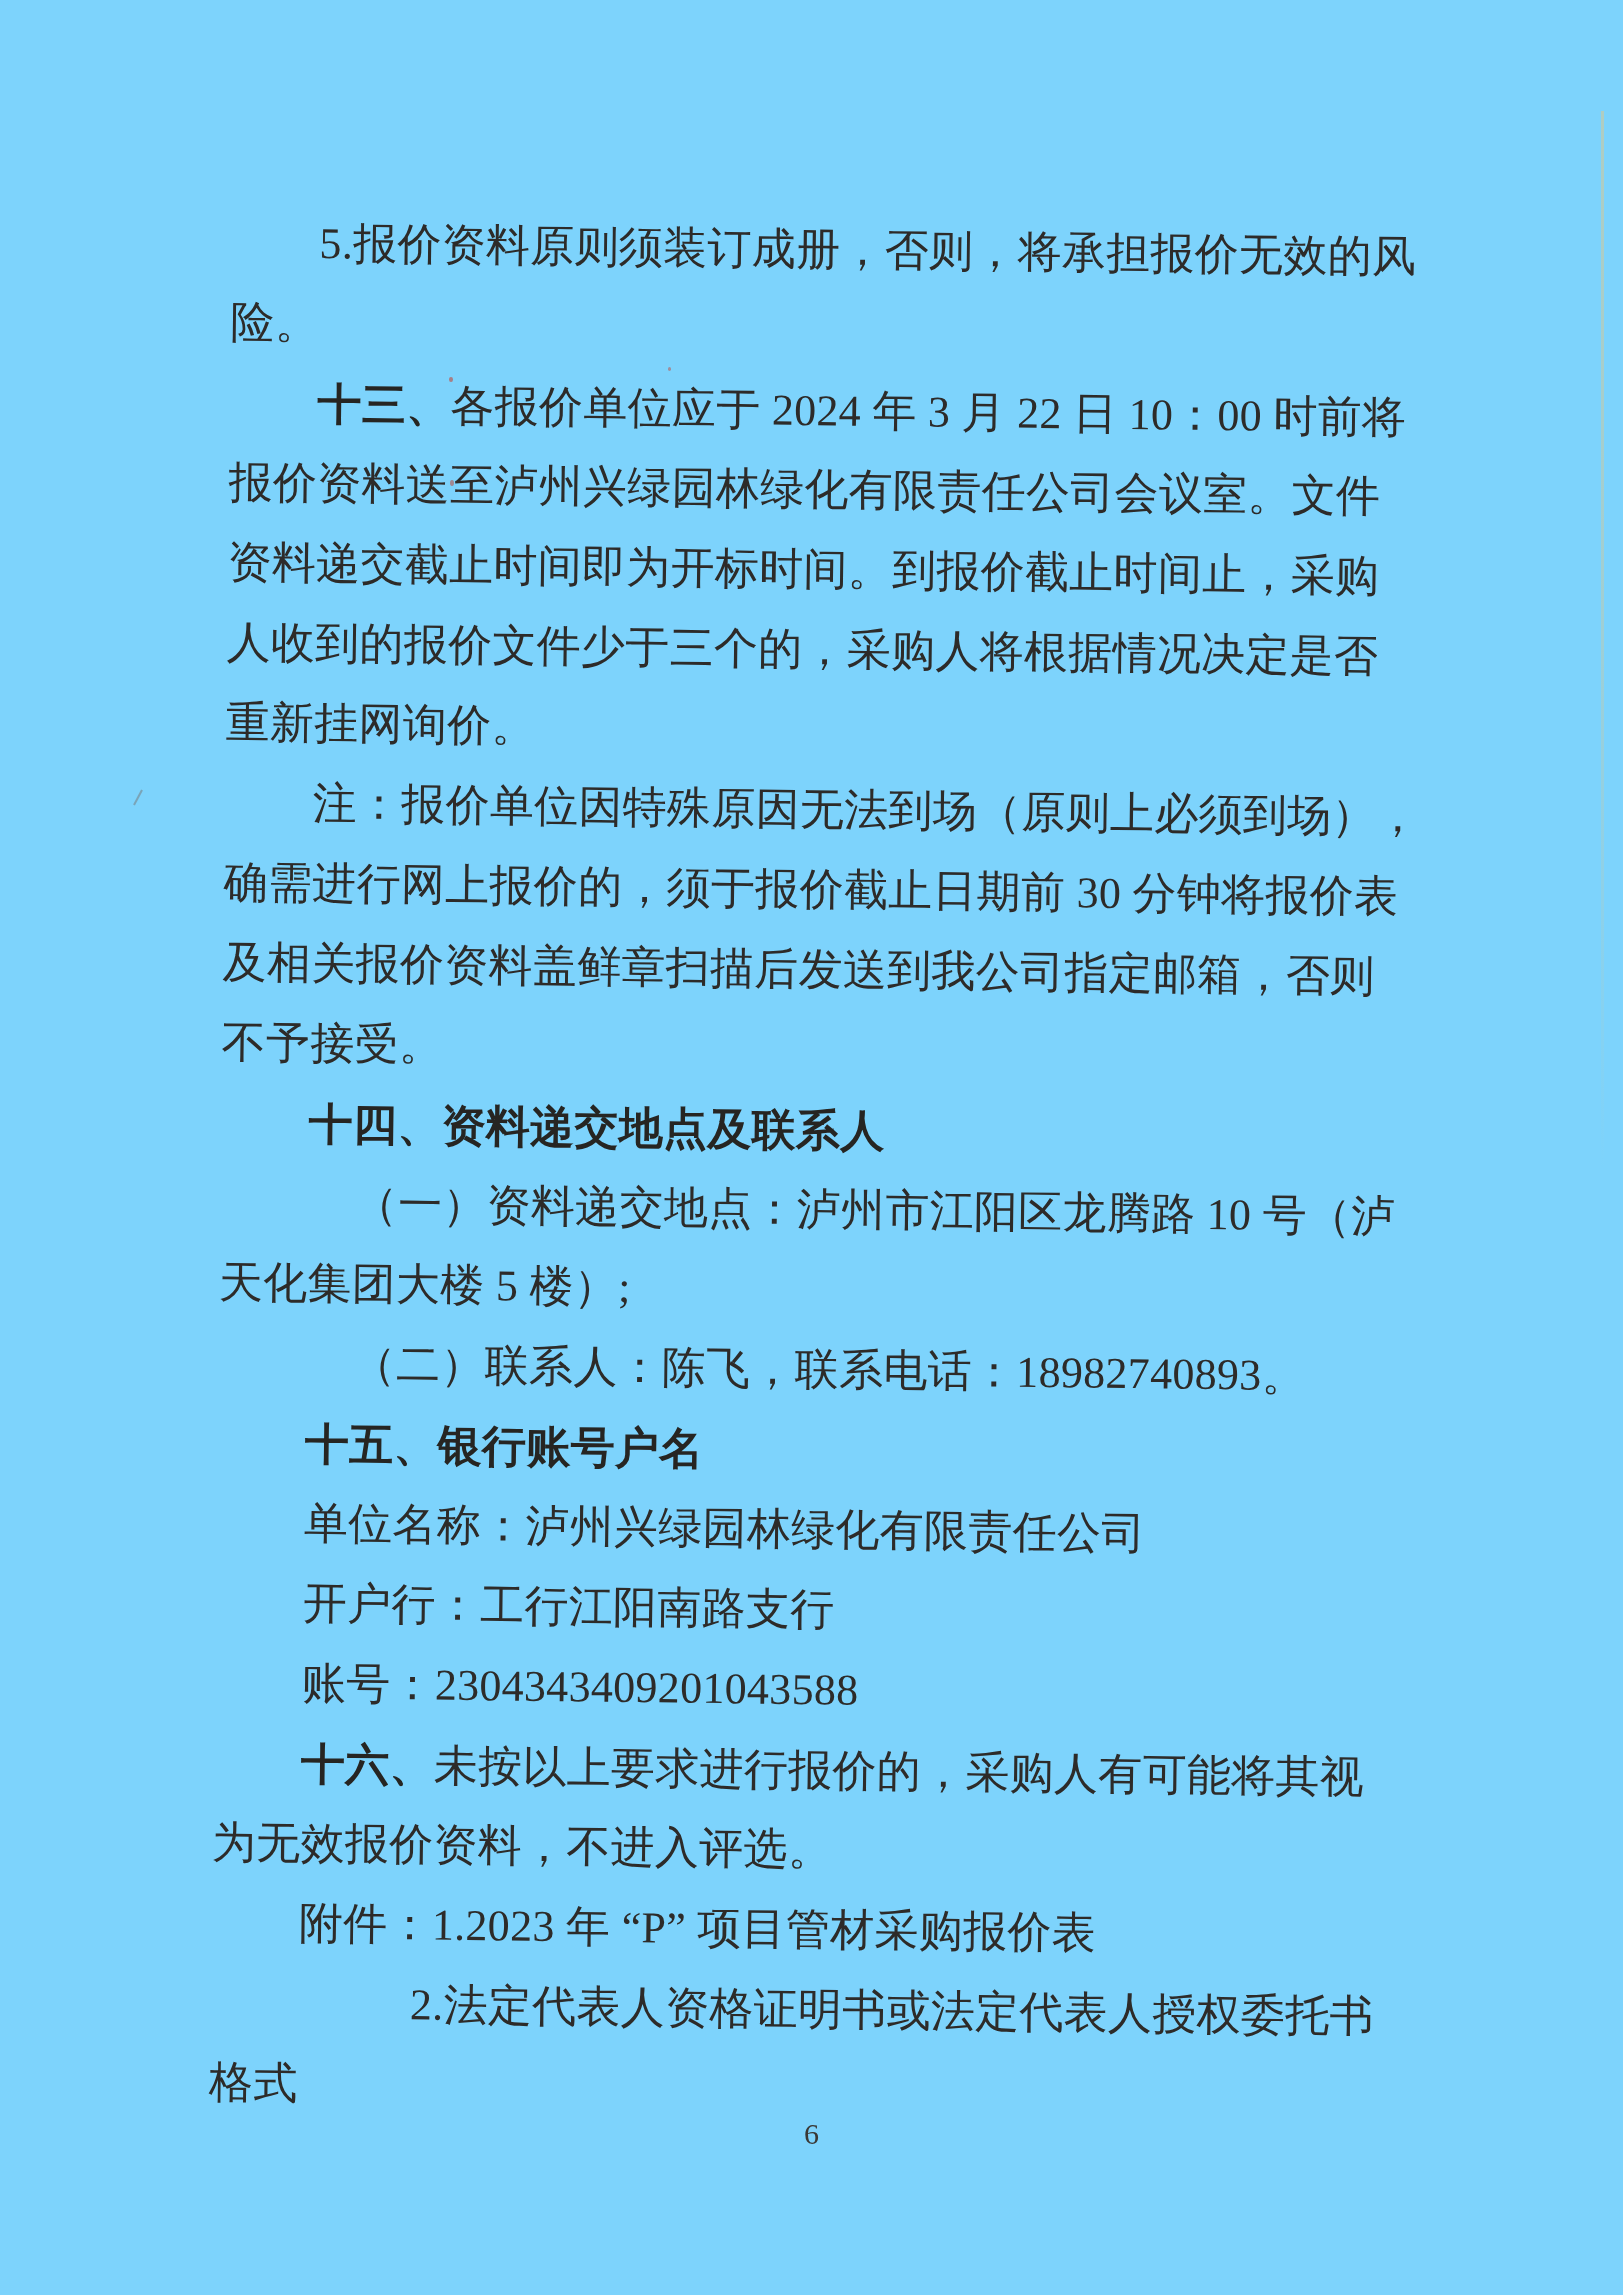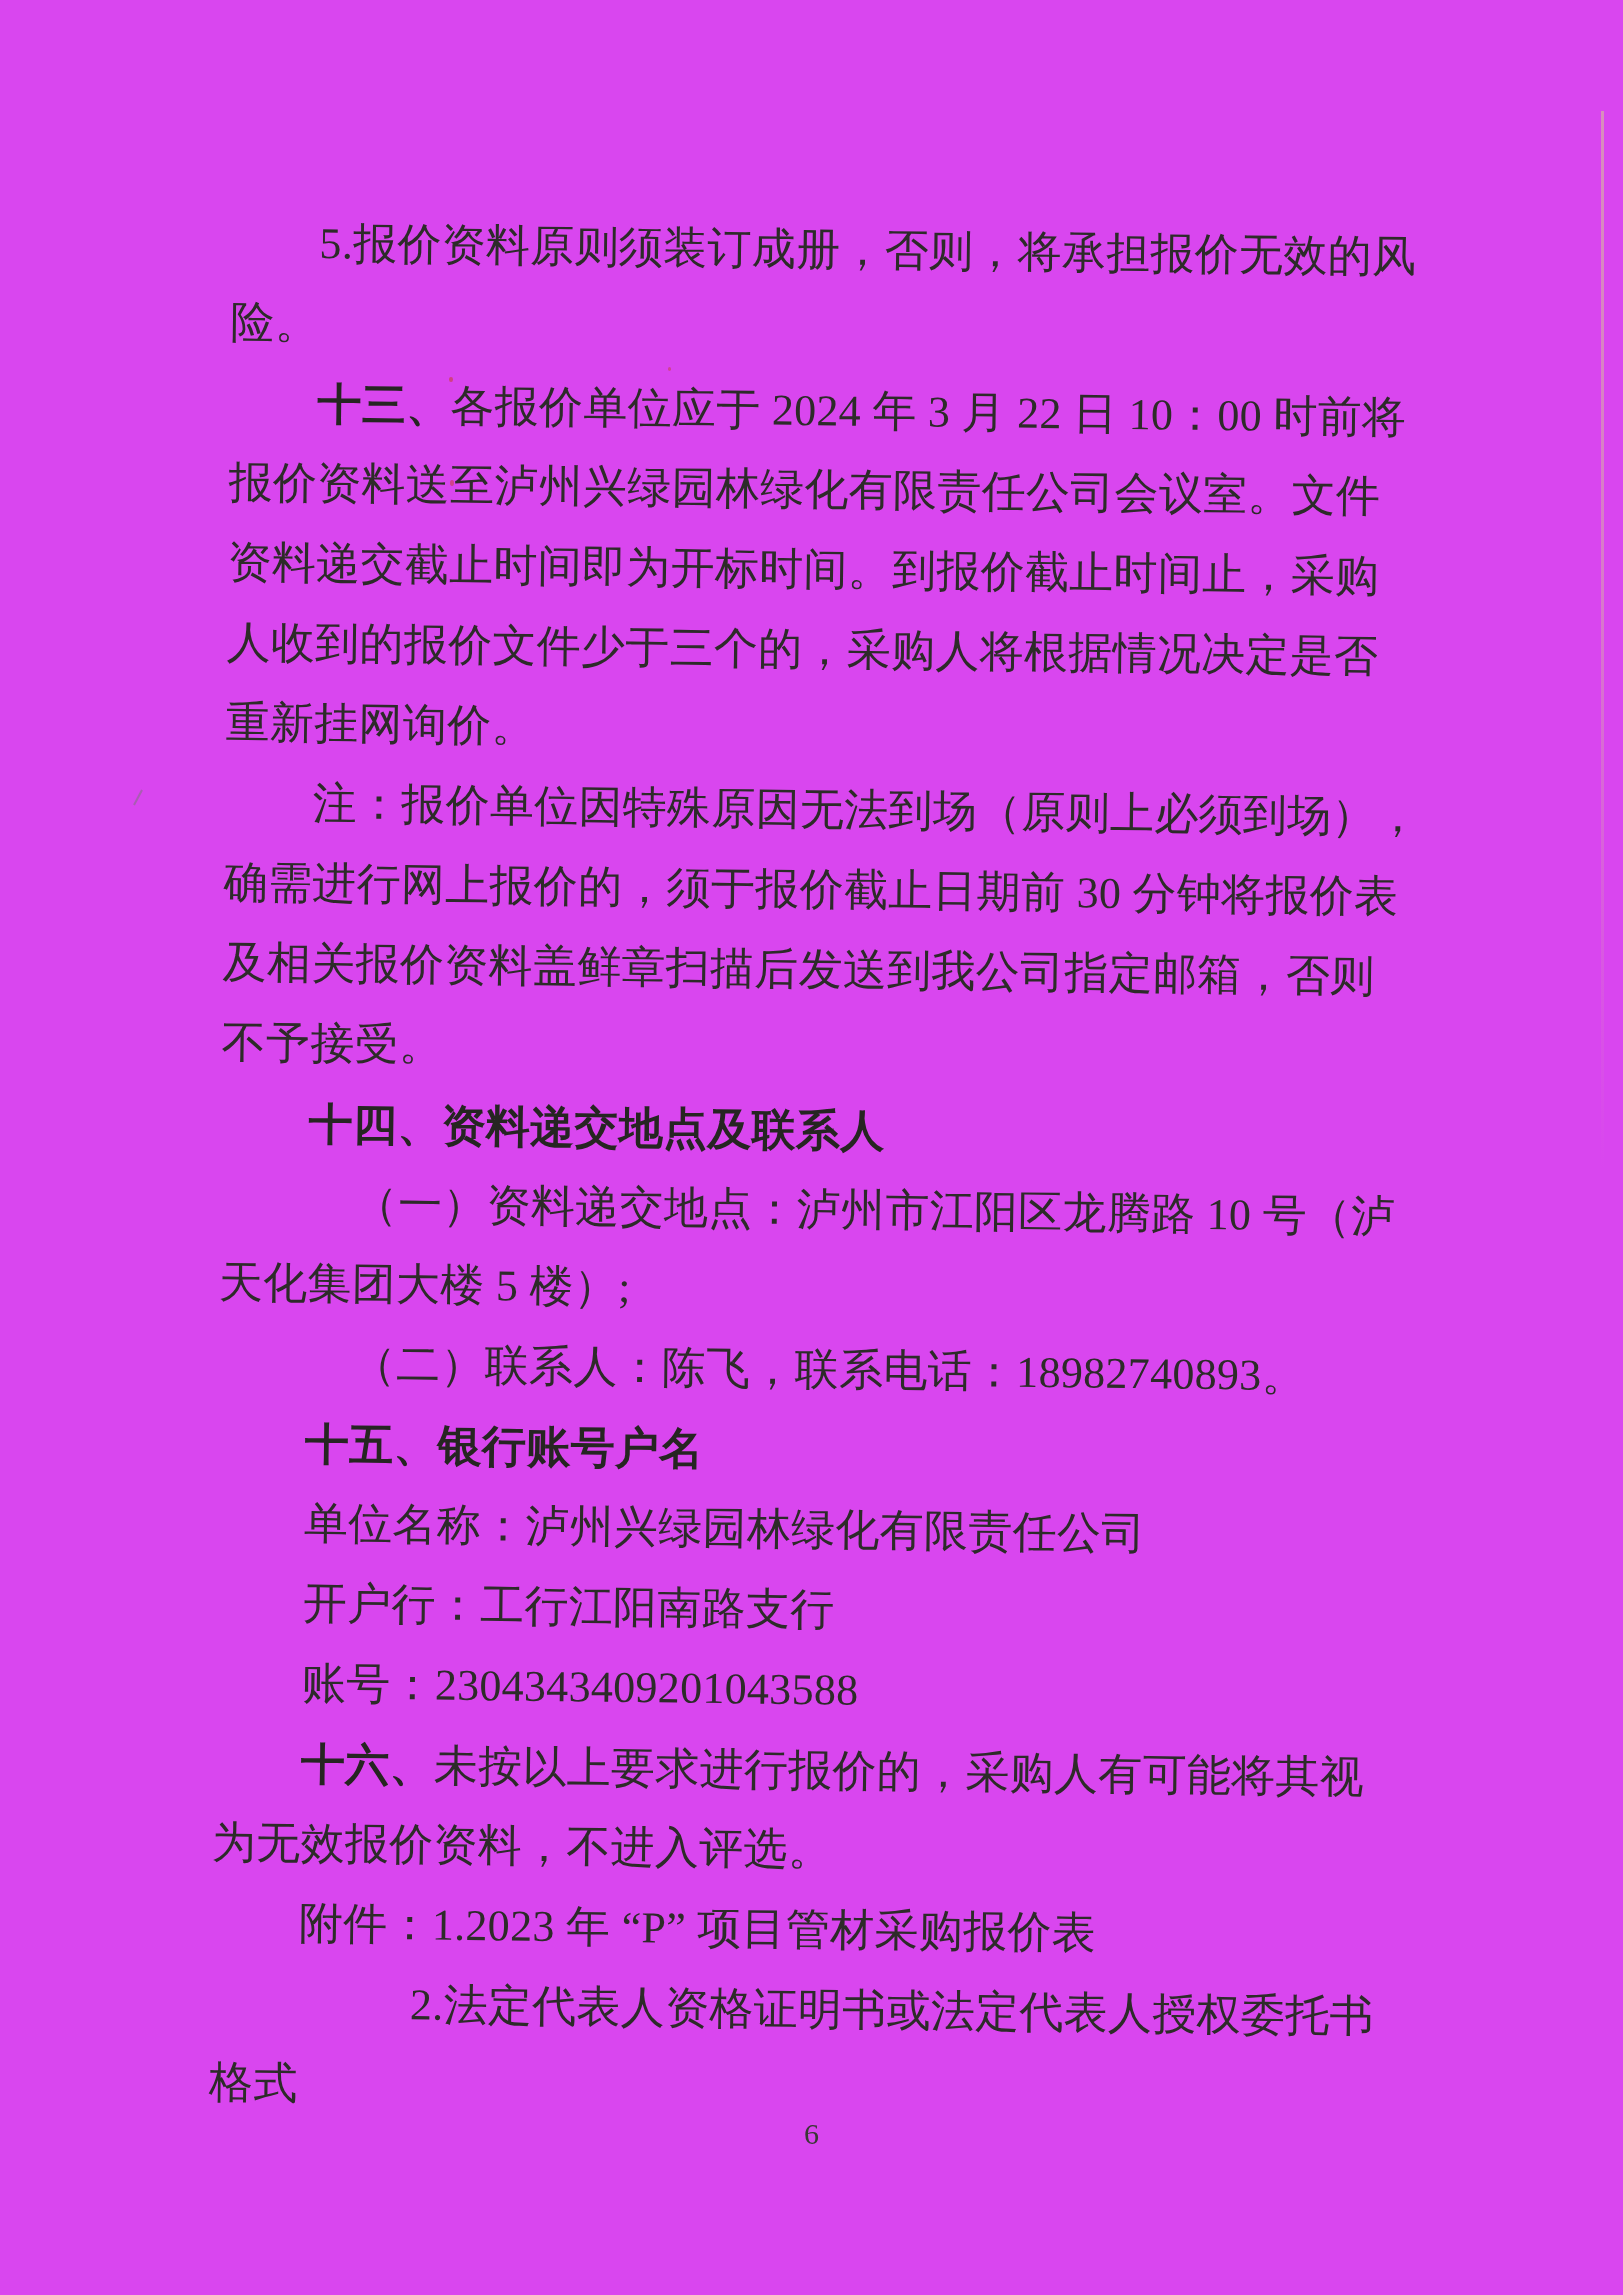--- a/index.html
+++ b/index.html
@@ -1,21 +1,21 @@
 <!DOCTYPE html>
 <html style="font-size:10.5px"><head>
 <meta charset="utf-8">
 <style>
   html,body{margin:0;padding:0;}
   body{background:#e8e8e8;}
   .page{
     position:relative;
     width:1623px;height:2295px;
     margin:0 auto;
-    background:#d946ef;
+    background:#7dd3fc;
     overflow:hidden;
     font-family:"Liberation Serif","DejaVu Serif",serif;
     color:#2d2b29;
   }
   .content{
     position:absolute;
     left:232px;top:203px;
     width:1172px;
     transform:rotate(0.7deg);
     transform-origin:0 0;

